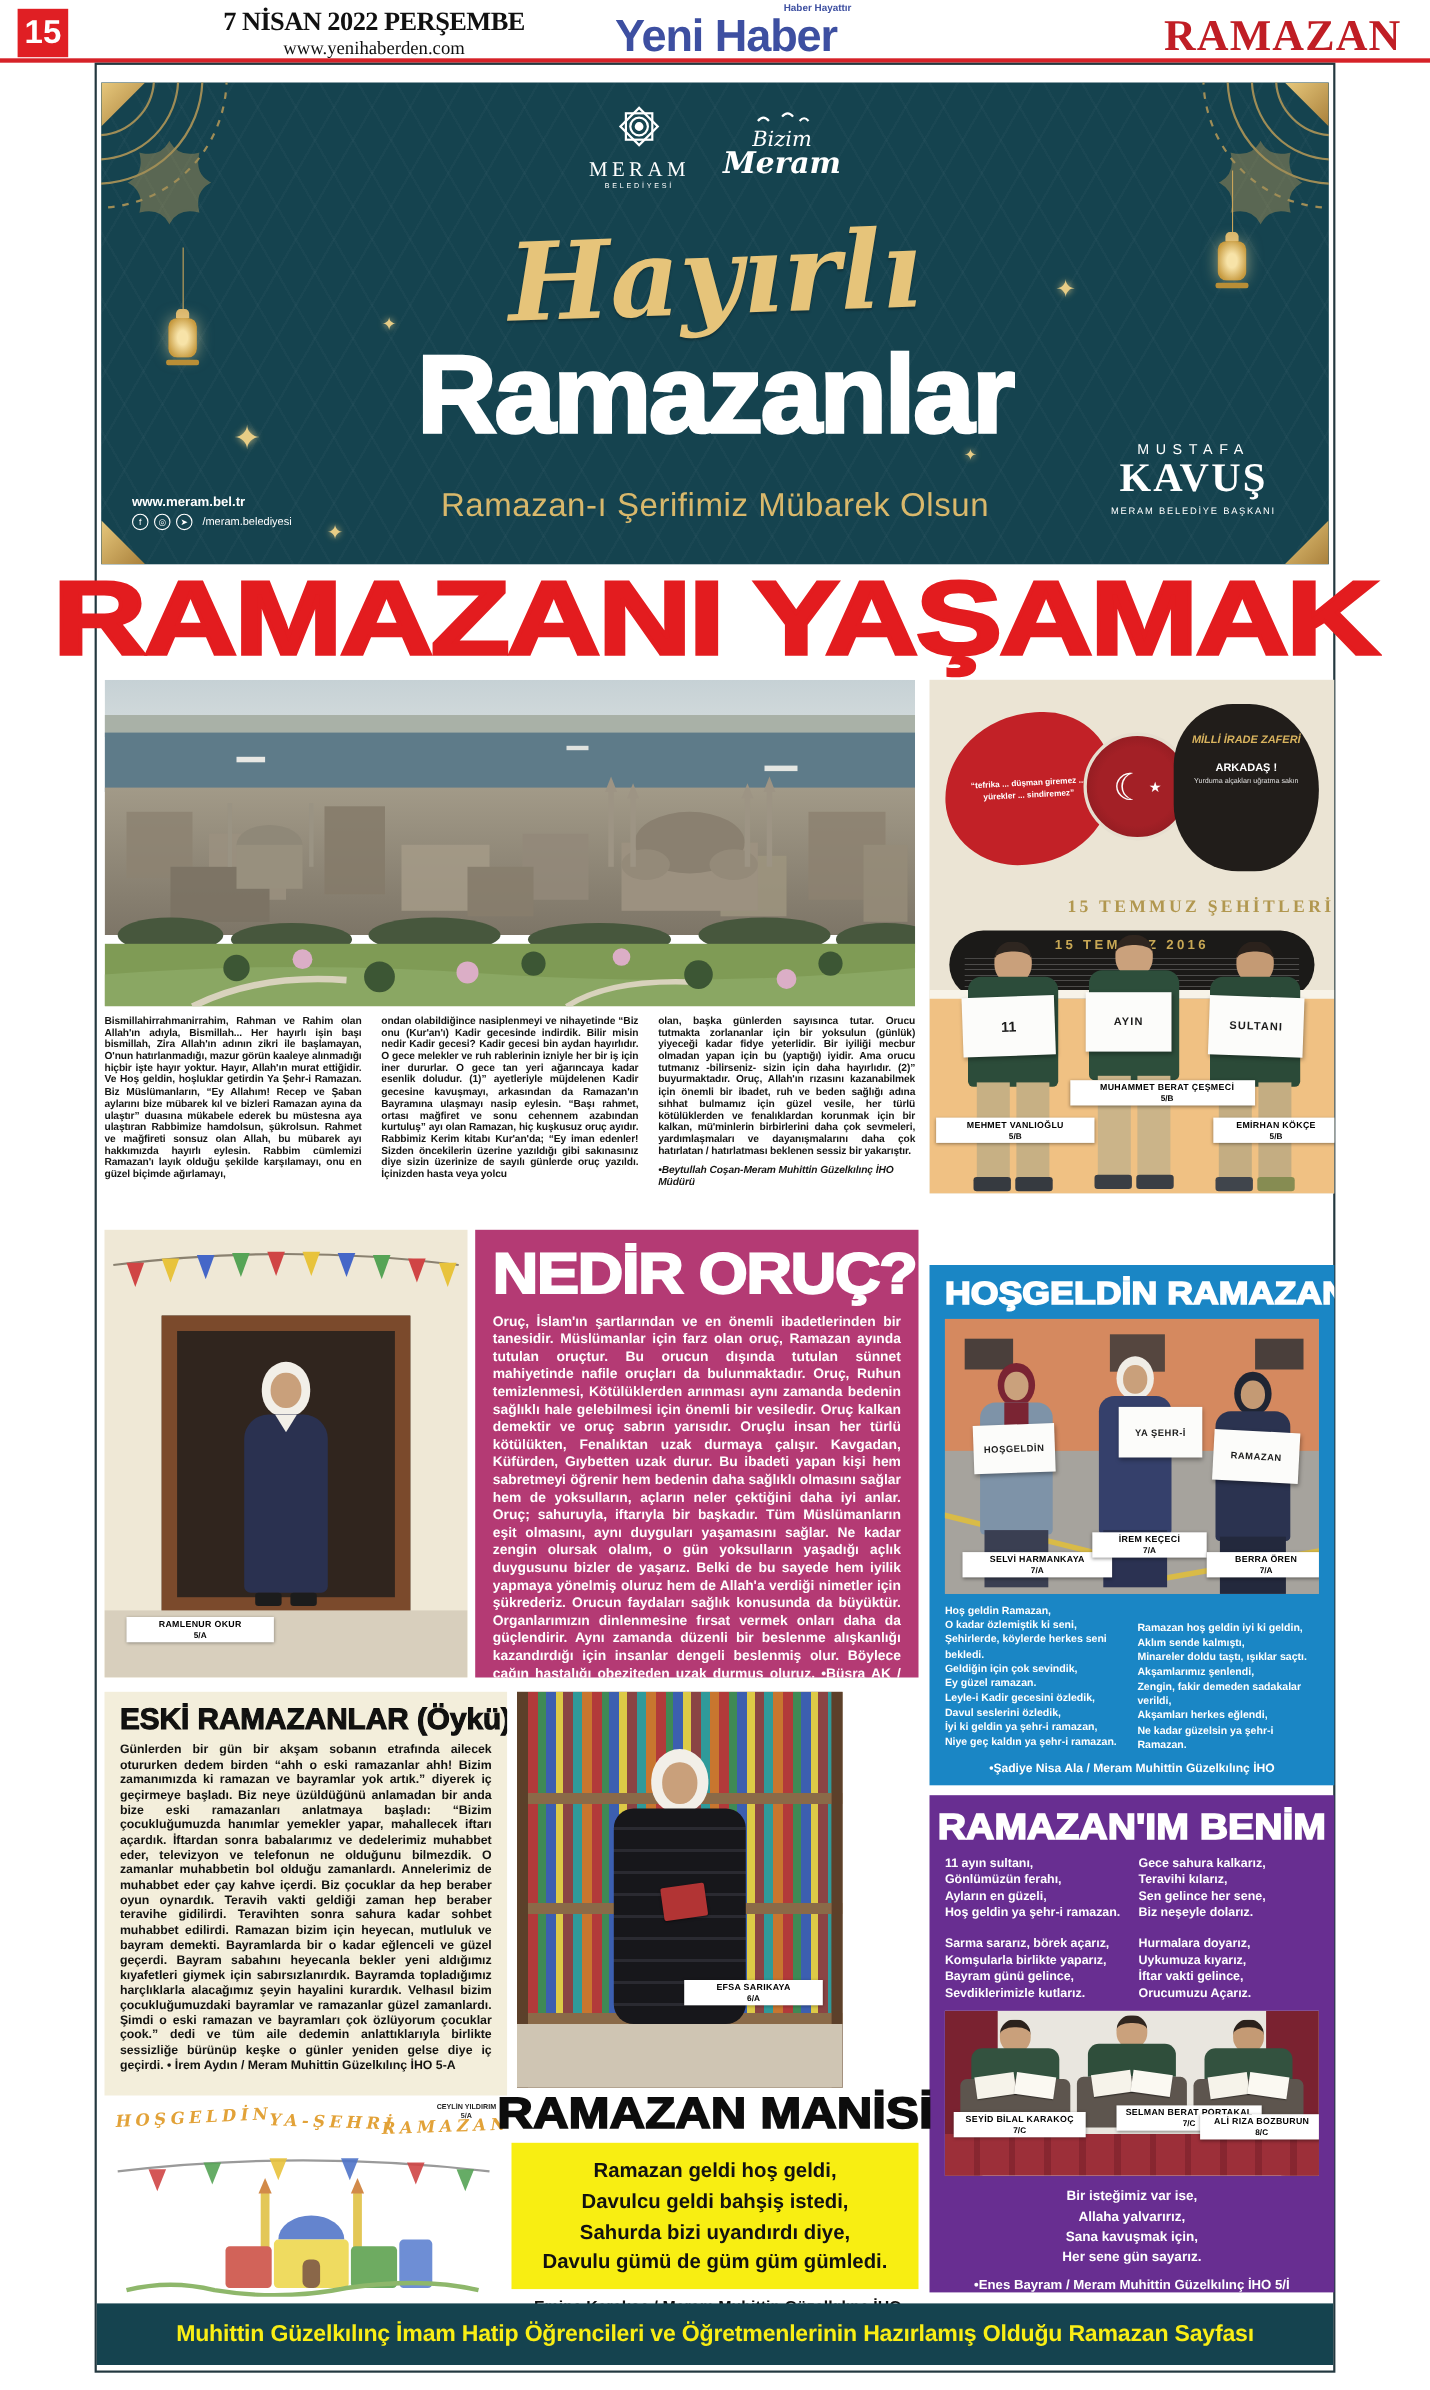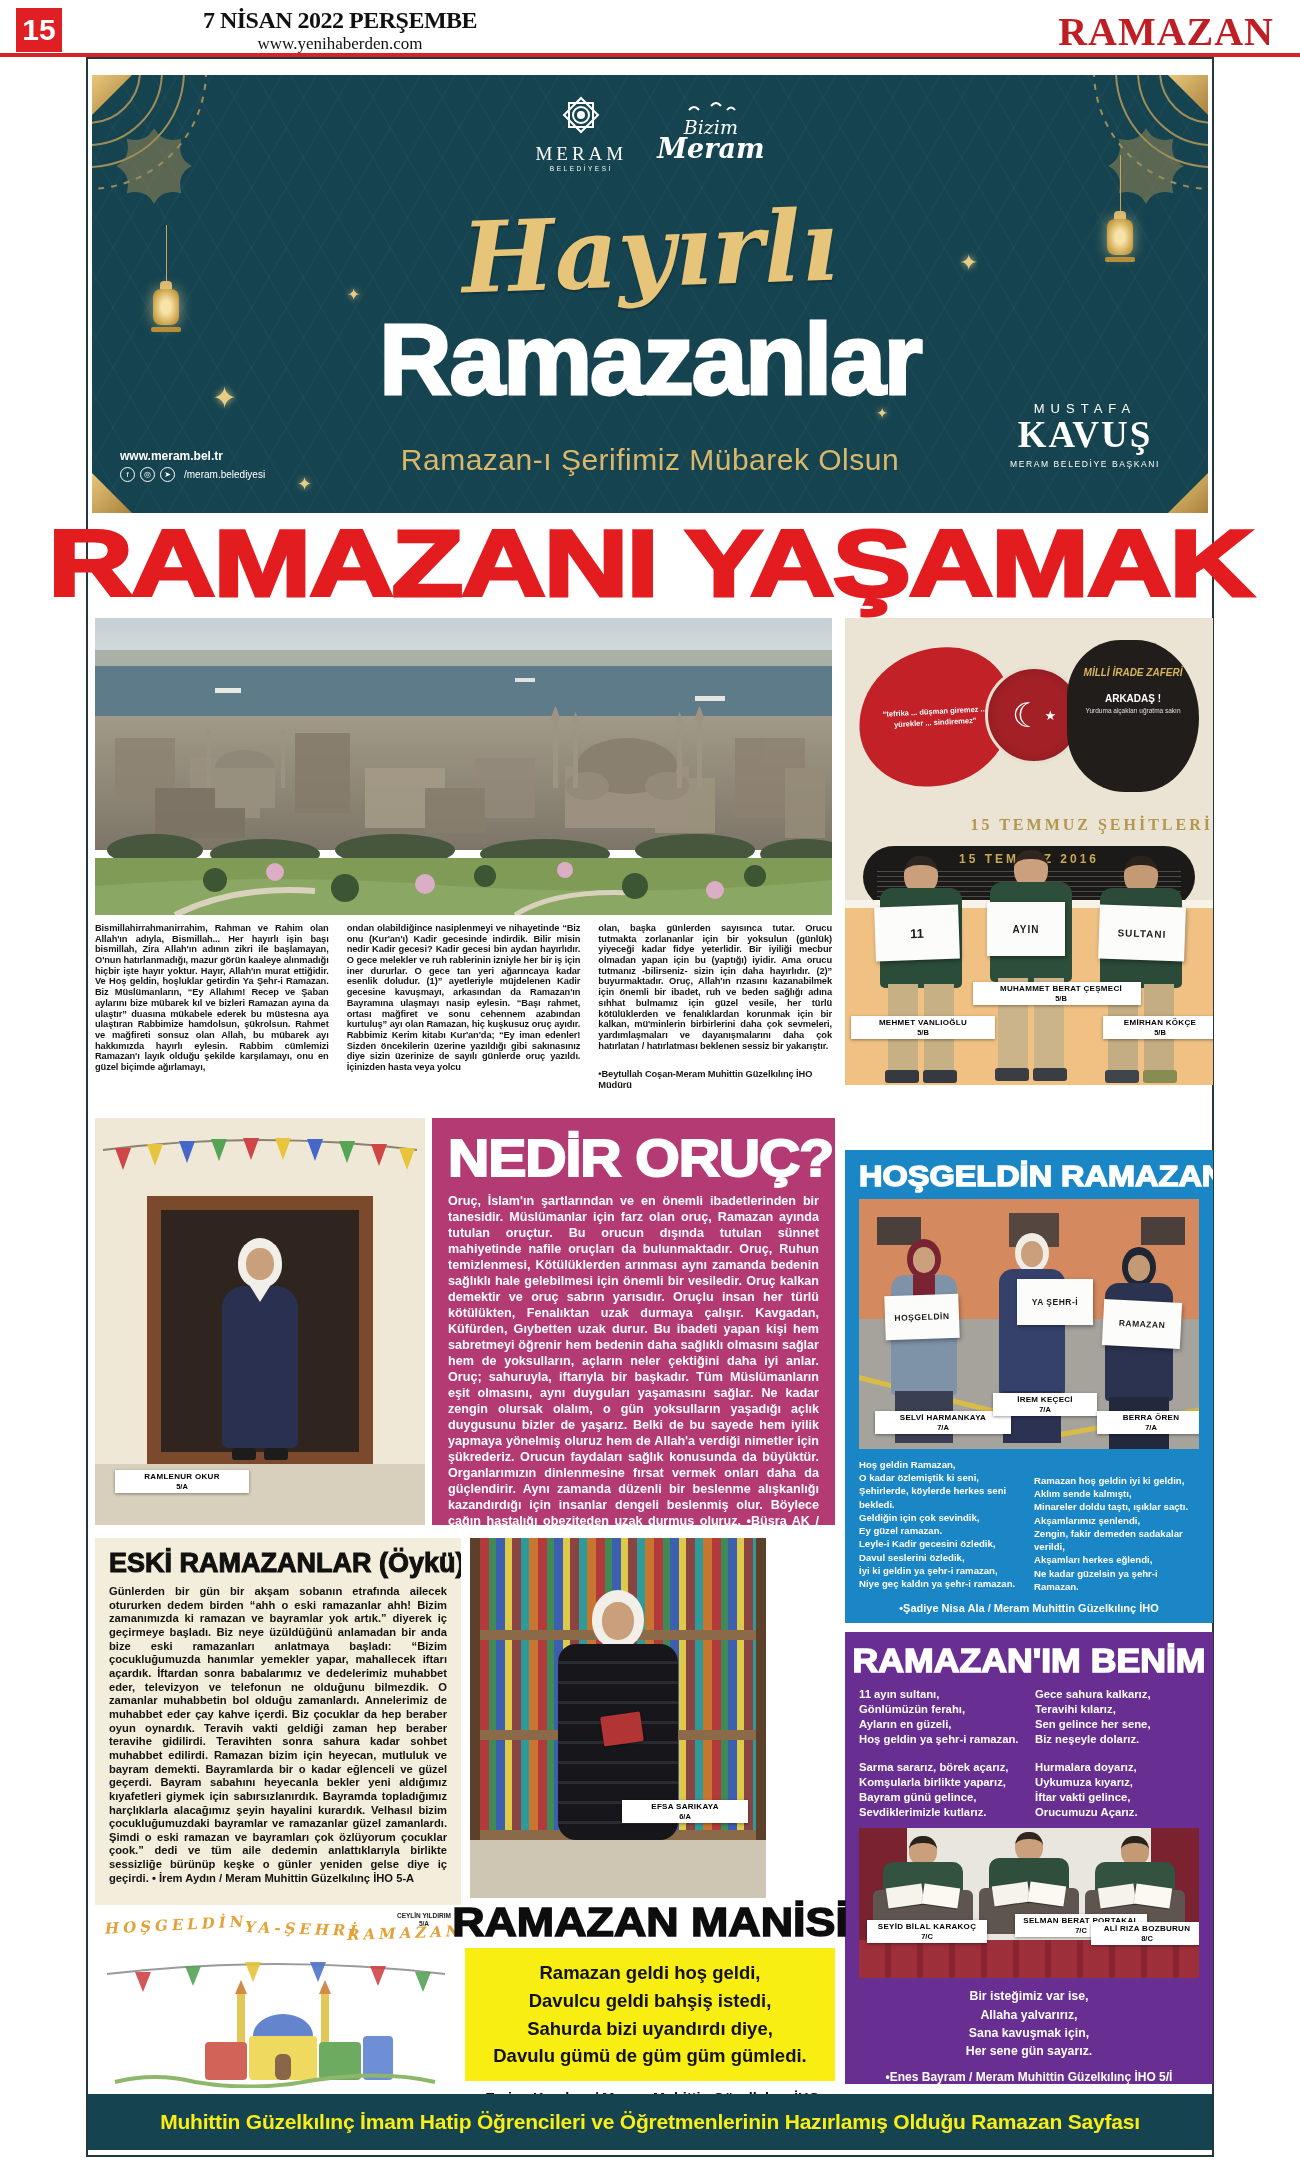--- a/index.html
+++ b/index.html
@@ -83,21 +83,21 @@
         box-shadow:0 1px 3px rgba(0,0,0,.4);padding:2px 4px;}
   .plab .n{font-size:8px;line-height:1.25;letter-spacing:.3px;white-space:nowrap;}
   .plab .c{font-size:7.5px;}
   .sign{position:absolute;background:#fcfcfa;display:flex;align-items:center;justify-content:center;
         font-weight:bold;color:#1c1c1c;box-shadow:1px 2px 4px rgba(0,0,0,.35);text-align:center;}
 
   
   .article{left:95px;top:923px;width:737px;height:192px;display:flex;gap:18px;}
   .acol{flex:1;font-size:9.3px;line-height:1.15;font-weight:bold;color:#161614;
         text-align:justify;letter-spacing:-.1px;}
-  .abyline{font-weight:bold;margin-top:18px;text-align:left;}
+  .abyline{font-weight:bold;margin-top:7px;text-align:left;font-style:italic;}
 
   
   .nedir{left:432px;top:1118px;width:403px;height:407px;background:#b43a74;color:#fff;
          padding:14px 16px 0;box-sizing:border-box;overflow:hidden;}
   .nedir h2{font-size:52px;margin:0 0 10px;line-height:1;letter-spacing:-1px;
             transform:scaleX(1.1);transform-origin:left center;-webkit-text-stroke:2px #fff;
             white-space:nowrap;}
   .nedir .nbody{font-size:12.6px;line-height:1.27;font-weight:bold;text-align:justify;}
 
   
@@ -152,20 +152,24 @@
 </style>
 </head>
 <body>
 
 <div class="page">
 
   <div class="abs pageno">15</div>
   <div class="abs datewrap">
     <div class="date">7 NİSAN 2022 PERŞEMBE</div>
     <div class="site">www.yenihaberden.com</div>
+  </div>
+  <div class="abs logowrap">
+    <div class="tagline">Haber Hayattır</div>
+    <div class="logo">Yeni Haber</div>
   </div>
   <div class="abs section-label">RAMAZAN</div>
   <div class="abs redrule"></div>
   <div class="abs frame"></div>
 
   <section class="abs banner">
     <svg class="corner left" viewBox="0 0 150 150">
       <g fill="none" stroke="#c9a45a" stroke-width="2" opacity=".9">
         <circle cx="0" cy="0" r="52"></circle>
           <circle cx="0" cy="0" r="74"></circle>

